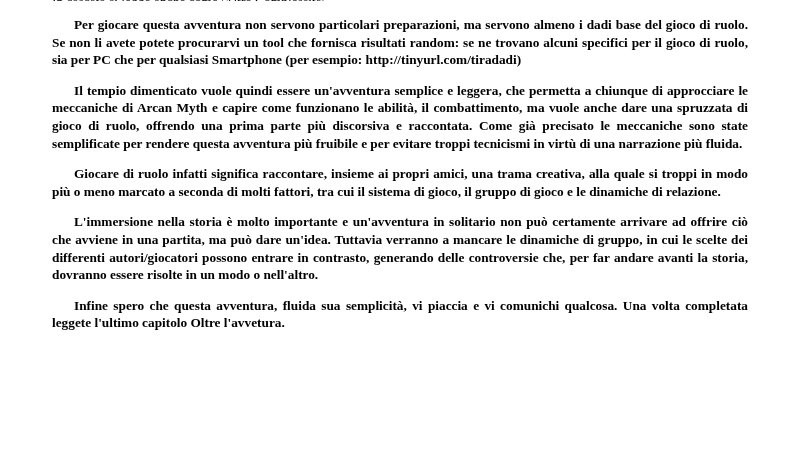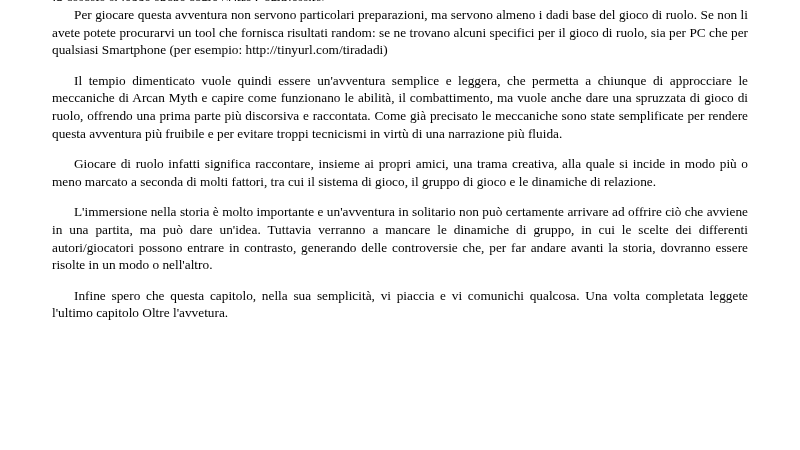--- a/index.html
+++ b/index.html
@@ -29,21 +29,22 @@
     right: 52px;
     font-size: 13.5px;
     line-height: 16px;
     color: #000;
     text-align: justify;
     white-space: nowrap;
     overflow: hidden;
     height: 7px;
   }
   .body-text {
-    padding-top: 6px;
+    padding-top: 16px;
+    font-weight: bold;
   }
   p.para {
     margin: 0 0 13px 0;
     font-size: 13.3px;
     line-height: 17.6px;
     text-align: justify;
     text-justify: inter-word;
     text-indent: 22px;
     hyphens: none;
   }
@@ -54,18 +55,18 @@
 </head>
 <body>
 
 <div class="page">
 
   <div class="clipped-line">In cascata si legge anche come 'Altre Complessità'.</div>
 
   <div class="body-text">
     <p class="para">Per giocare questa avventura non servono particolari preparazioni, ma servono almeno i dadi base del gioco di ruolo. Se non li avete potete procurarvi un tool che fornisca risultati random: se ne trovano alcuni specifici per il gioco di ruolo, sia per PC che per qualsiasi Smartphone (per esempio: http://tinyurl.com/tiradadi)</p>
     <p class="para">Il tempio dimenticato vuole quindi essere un'avventura semplice e leggera, che permetta a chiunque di approcciare le meccaniche di Arcan Myth e capire come funzionano le abilità, il combattimento, ma vuole anche dare una spruzzata di gioco di ruolo, offrendo una prima parte più discorsiva e raccontata. Come già precisato le meccaniche sono state semplificate per rendere questa avventura più fruibile e per evitare troppi tecnicismi in virtù di una narrazione più fluida.</p>
-    <p class="para">Giocare di ruolo infatti significa raccontare, insieme ai propri amici, una trama creativa, alla quale si incide in modo più o meno marcato a seconda di molti fattori, tra cui il sistema di gioco, il gruppo di gioco e le dinamiche di relazione.</p>
+    <p class="para">Giocare di ruolo infatti significa raccontare, insieme ai propri amici, una trama creativa, alla quale si troppi in modo più o meno marcato a seconda di molti fattori, tra cui il sistema di gioco, il gruppo di gioco e le dinamiche di relazione.</p>
     <p class="para">L'immersione nella storia è molto importante e un'avventura in solitario non può certamente arrivare ad offrire ciò che avviene in una partita, ma può dare un'idea. Tuttavia verranno a mancare le dinamiche di gruppo, in cui le scelte dei differenti autori/giocatori possono entrare in contrasto, generando delle controversie che, per far andare avanti la storia, dovranno essere risolte in un modo o nell'altro.</p>
-    <p class="para">Infine spero che questa capitolo, nella sua semplicità, vi piaccia e vi comunichi qualcosa. Una volta completata leggete l'ultimo capitolo Oltre l'avvetura.</p>
+    <p class="para">Infine spero che questa avventura, fluida sua semplicità, vi piaccia e vi comunichi qualcosa. Una volta completata leggete l'ultimo capitolo Oltre l'avvetura.</p>
   </div>
 
 </div>
 
 </body></html>

